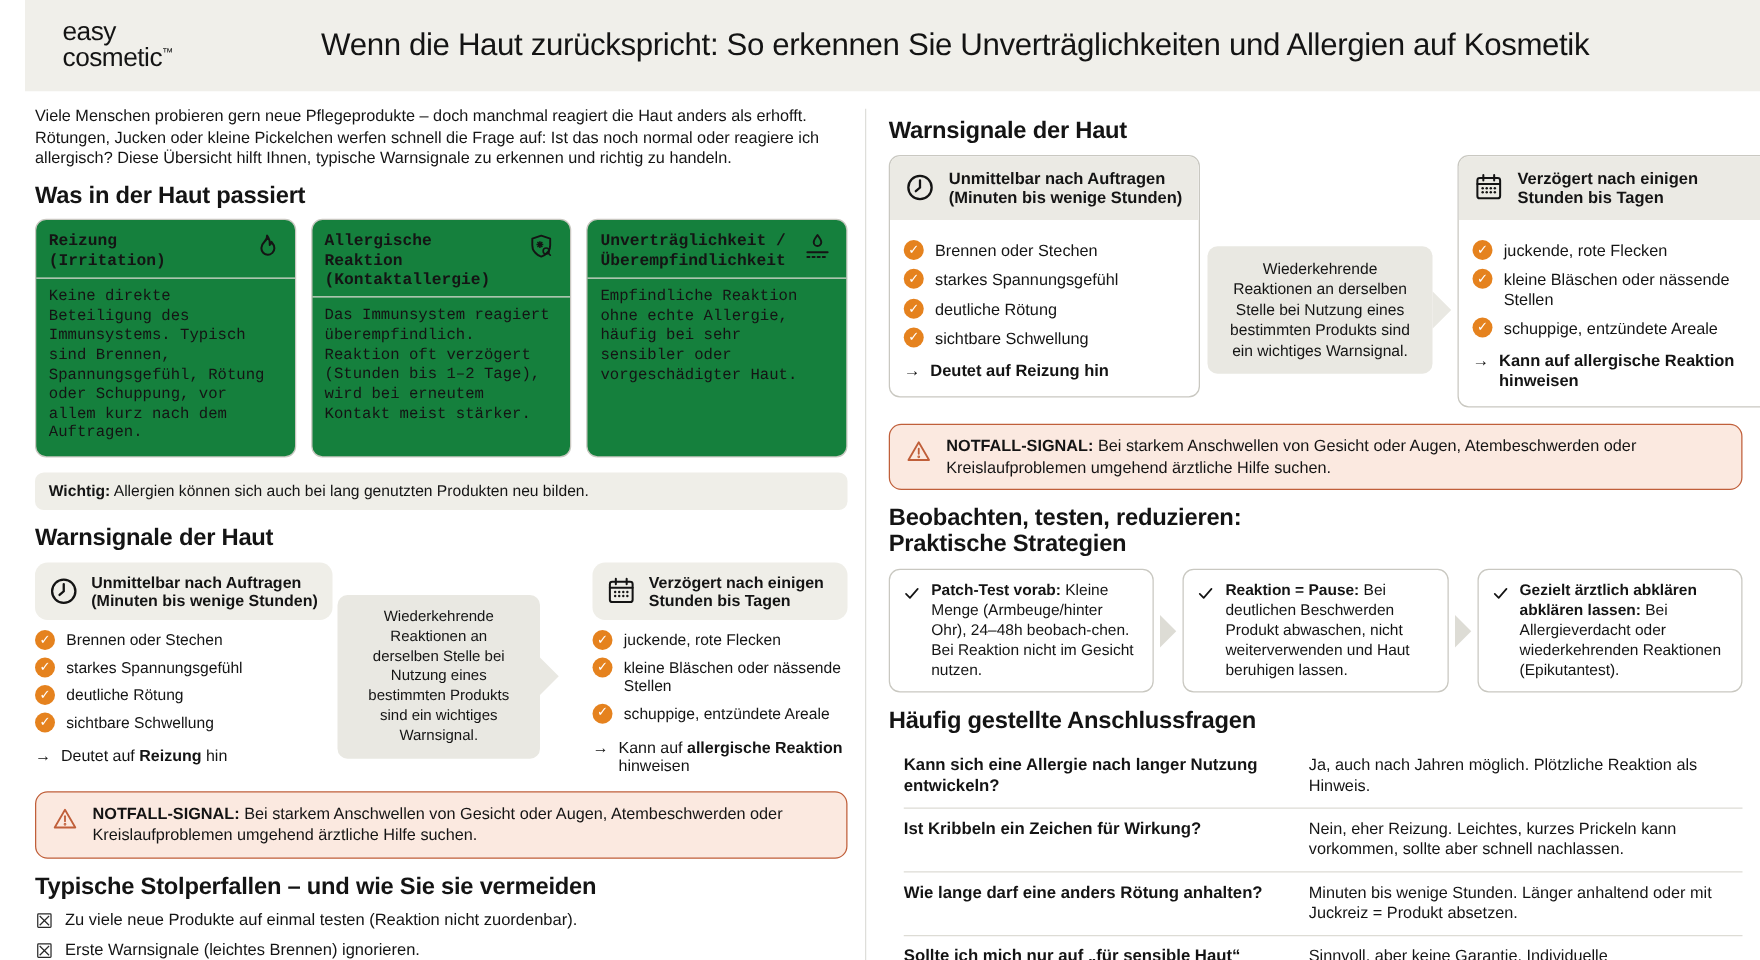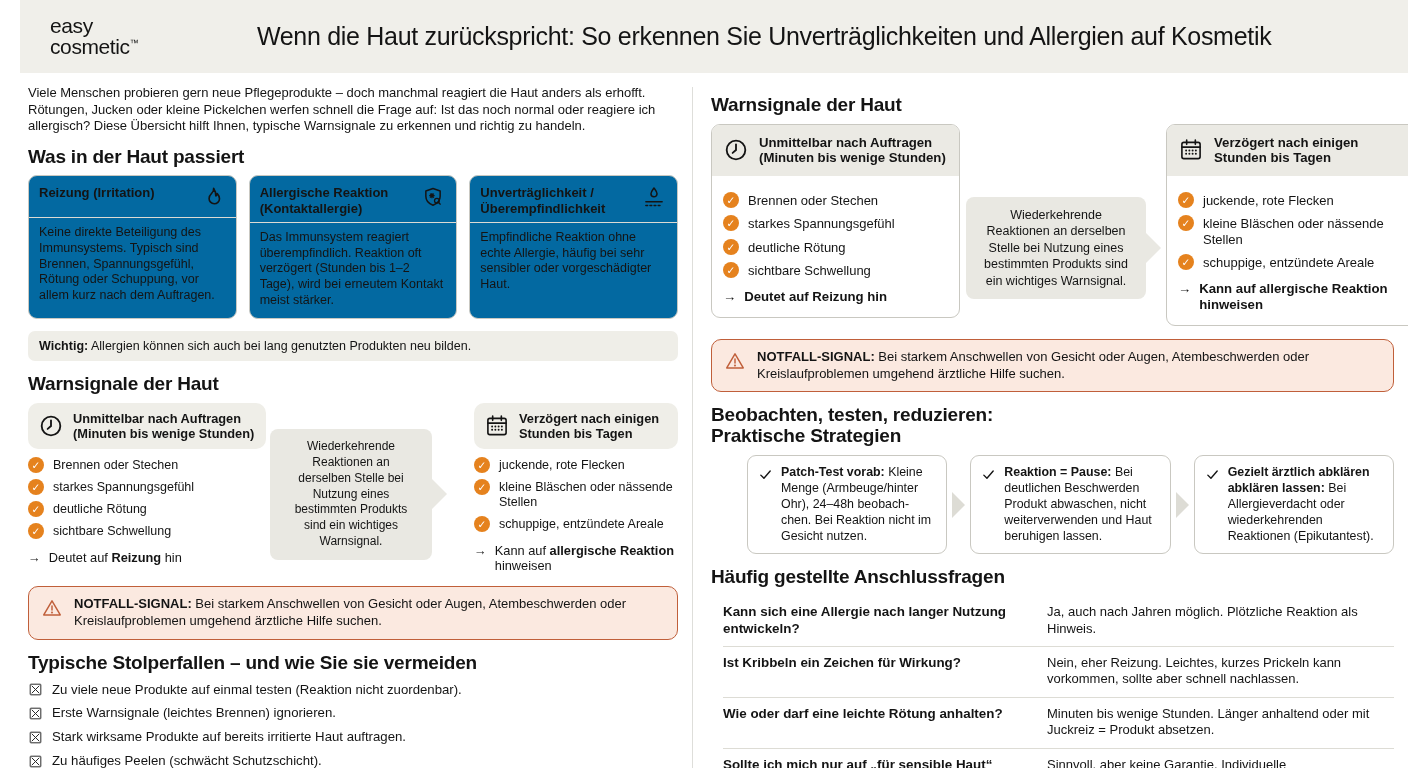--- a/index.html
+++ b/index.html
@@ -21,21 +21,21 @@
   .col.right{flex:1;padding-left:18px;min-width:0;}
 
   h2.sec{font-size:19px;font-weight:700;margin:13px 0 8px;letter-spacing:-.2px;line-height:1.1;}
   h2.sec.first{margin-top:12px;}
   h2.sec .l2{display:block;}
 
   .intro{font-size:13px;line-height:1.27;margin:2px 0 0;}
 
   
   .cards3{display:flex;gap:12px;margin-top:2px;}
-  .tcard{flex:1;border:1px solid #c9c8c1;border-radius:9px;background:#0369a1;}
+  .tcard{flex:1;border:1px solid #c9c8c1;border-radius:9px;background:#15803d;font-family:Liberation Mono, monospace;}
   .tcard .hd{display:flex;justify-content:space-between;align-items:flex-start;gap:6px;
              padding:9px 10px 6px;border-bottom:1px solid #dcdbd4;
              font-weight:700;font-size:13px;line-height:1.18;}
   .tcard .hd .ttl{max-width:150px;}
   .tcard .bd{padding:7px 10px 10px;font-size:12.5px;line-height:1.25;}
   .icon24{width:26px;height:26px;flex:0 0 auto;}
 
   .note{background:#efeee8;border-radius:7px;padding:8px 11px;font-size:12.5px;margin:12px 0 0;}
 
   
@@ -72,21 +72,21 @@
   .wcard.cA{width:247px;}
   .wcard.cB{width:252px;}
   .wcard .whd{background:#ebeae4;padding:10px 11px;display:flex;gap:10px;align-items:center;
               font-weight:700;font-size:13.2px;line-height:1.18;}
   .wcard .wbd{padding:8px 11px 12px;}
   .wcard .checklist li{font-size:13px;margin:8px 0;}
   .wcard .arrowline{font-weight:700;font-size:13.2px;}
   .connector.cr{width:146px;align-self:center;margin:46px 20px 0 6px;font-size:12.5px;}
 
   
-  .strats{display:flex;align-items:center;margin-top:4px;margin-left:36px;}
+  .strats{display:flex;align-items:center;margin-top:4px;}
   .scard{flex:1;border:1px solid #c9c8c1;border-radius:9px;padding:9px 10px;display:flex;gap:8px;
          font-size:12.4px;line-height:1.28;background:#fff;align-self:stretch;box-sizing:border-box;}
   .icon-check{width:15px;height:15px;flex:0 0 auto;margin-top:2px;}
   .schev{flex:0 0 auto;width:0;height:0;border-top:13px solid transparent;
          border-bottom:13px solid transparent;border-left:13px solid #dddcd5;margin:0 5px;}
 
   
   .faq{margin-top:2px;padding-left:12px;}
   .faqrow{display:flex;gap:26px;padding:8px 0 9px;border-bottom:1px solid #dddcd5;}
   .faqrow:last-child{border-bottom:none;}
@@ -418,21 +418,21 @@
       <div class="faq">
         <div class="faqrow">
           <div class="q">Kann sich eine Allergie nach langer Nutzung entwickeln?</div>
           <div class="a">Ja, auch nach Jahren möglich. Plötzliche Reaktion als Hinweis.</div>
         </div>
         <div class="faqrow">
           <div class="q">Ist Kribbeln ein Zeichen für Wirkung?</div>
           <div class="a">Nein, eher Reizung. Leichtes, kurzes Prickeln kann vorkommen, sollte aber schnell nachlassen.</div>
         </div>
         <div class="faqrow">
-          <div class="q">Wie oder darf eine leichte Rötung anhalten?</div>
+          <div class="q">Wie lange darf eine anders Rötung anhalten?</div>
           <div class="a">Minuten bis wenige Stunden. Länger anhaltend oder mit Juckreiz = Produkt absetzen.</div>
         </div>
         <div class="faqrow">
           <div class="q">Sollte ich mich nur auf „für sensible Haut“ beschränken?</div>
           <div class="a">Sinnvoll, aber keine Garantie. Individuelle Unverträglichkeiten sind immer möglich. Patch-Tests bleiben wichtig.</div>
         </div>
       </div>
 
     </div>
   </div>

